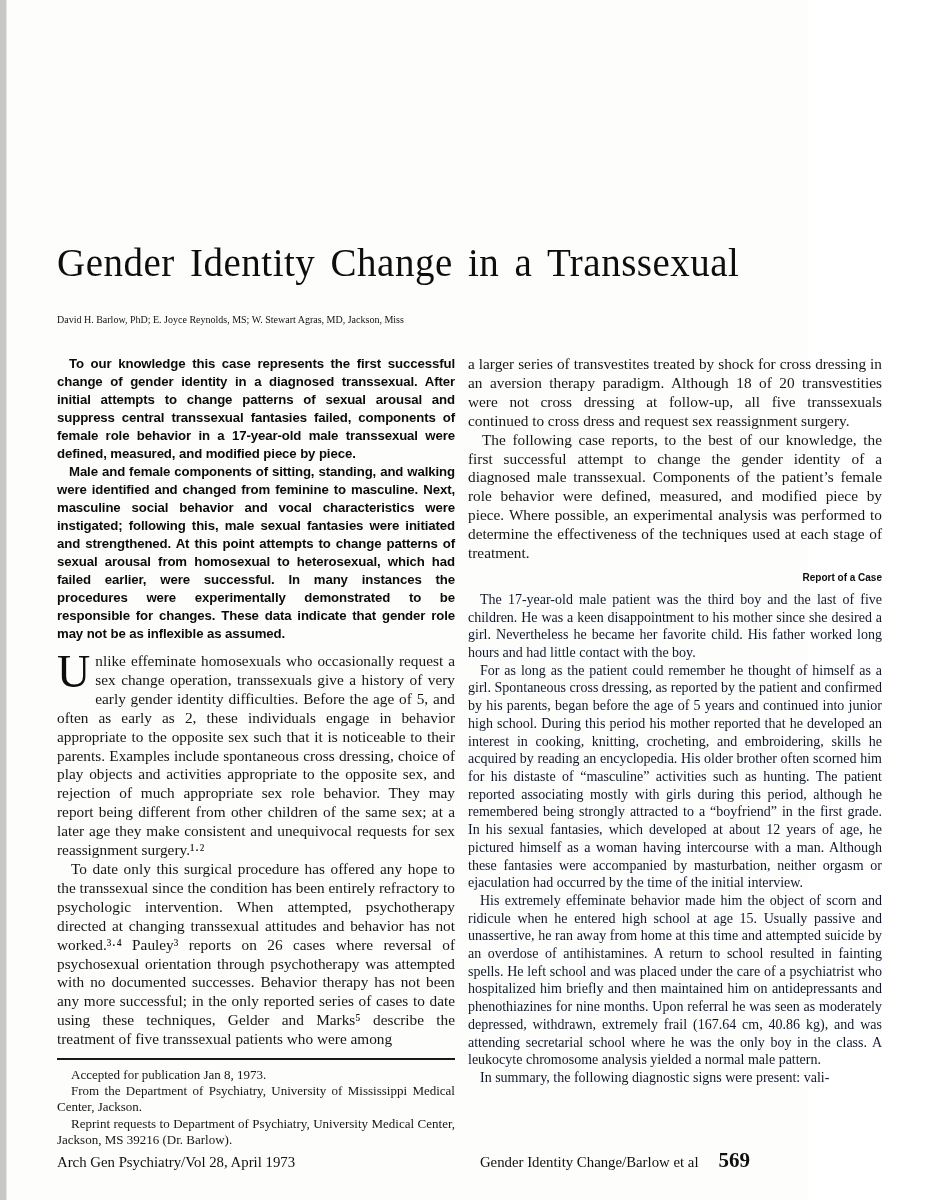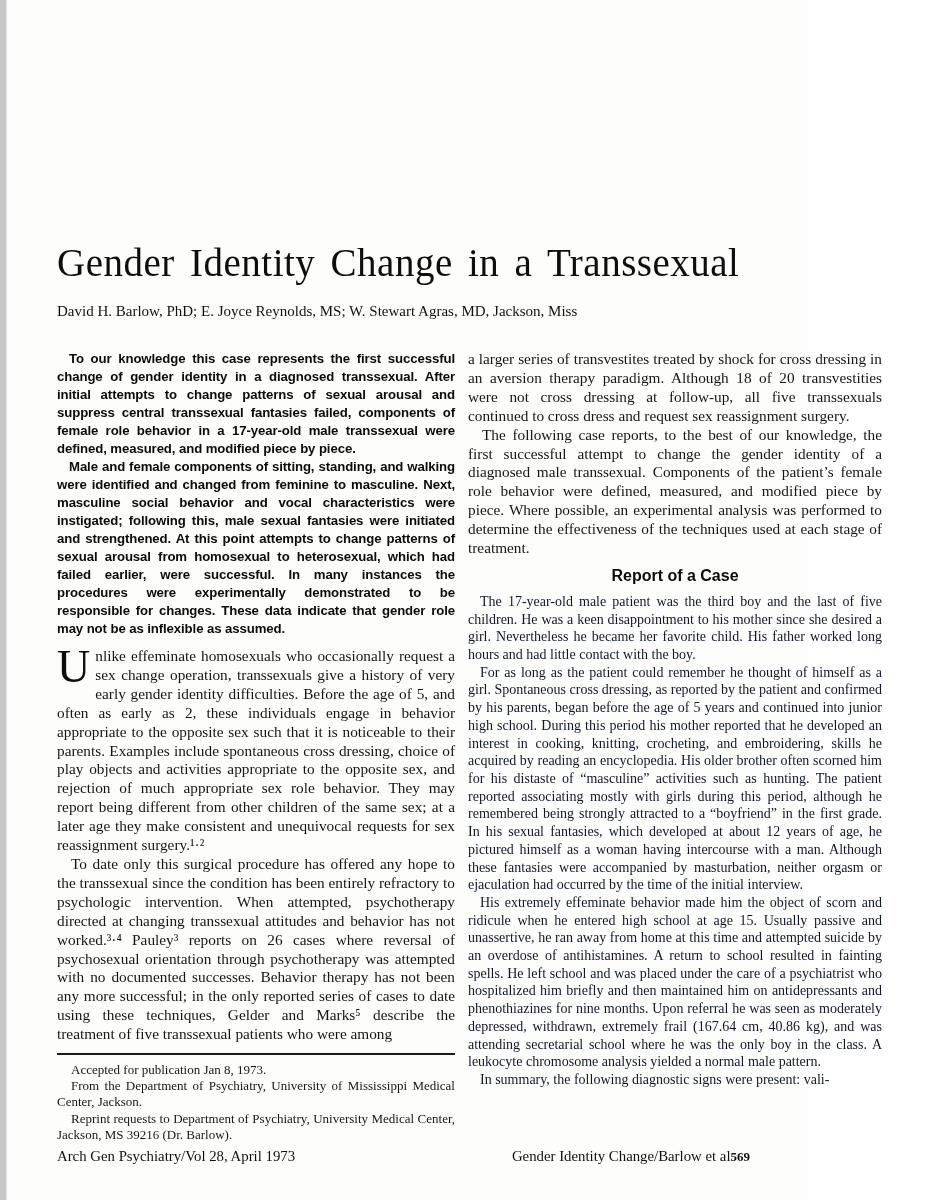--- a/index.html
+++ b/index.html
@@ -35,22 +35,22 @@
     margin: 0;
     font-family: "Liberation Serif", "DejaVu Serif", serif;
     font-weight: 400;
     font-size: 39px;
     letter-spacing: 0.5px;
     word-spacing: 5px;
     color: #0e0e0e;
     white-space: nowrap;
   }
   .byline {
-    margin-top: 18px;
-    font-size: 15px;
+    margin-top: 29px;
+    font-size: 10px;
     color: #111;
   }
   .columns {
     display: flex;
     gap: 13px;
     padding: 30px 58px 0 57px;
   }
   .col-left  { width: 398px; flex: 0 0 398px; }
   .col-right { width: 414px; flex: 0 0 414px; }
 
@@ -92,22 +92,22 @@
   .footnote {
     font-size: 13px;
     line-height: 16.2px;
     text-indent: 14px;
     text-align: justify;
     color: #161616;
   }
   .section-heading {
     font-family: "Liberation Sans", sans-serif;
     font-weight: 700;
-    font-size: 16px;
-    text-align: center;
+    font-size: 10px;
+    text-align: right;
     margin: 9px 0 8px 0;
     color: #0b0b0b;
   }
   .case {
     font-size: 14px;
     line-height: 17.7px;
     text-align: justify;
     text-indent: 12px;
     color: #0f172a;
   }
@@ -118,21 +118,22 @@
     top: 1148px;
     display: flex;
     justify-content: space-between;
     align-items: baseline;
     font-size: 14.8px;
     color: #101010;
   }
   .footer-right { display: inline-flex; align-items: baseline; }
   .page-num {
     font-weight: 700;
-    font-size: 13px;
+    margin-left: 20px;
+    font-size: 21px;
   }
   .download-bar {
     position: absolute;
     left: 0; right: 0; bottom: 0;
     height: 26px;
     background: #fcfcfc;
     border-top: 2px solid #c9c9c9;
     display: flex;
     align-items: center;
     padding-left: 20px;

